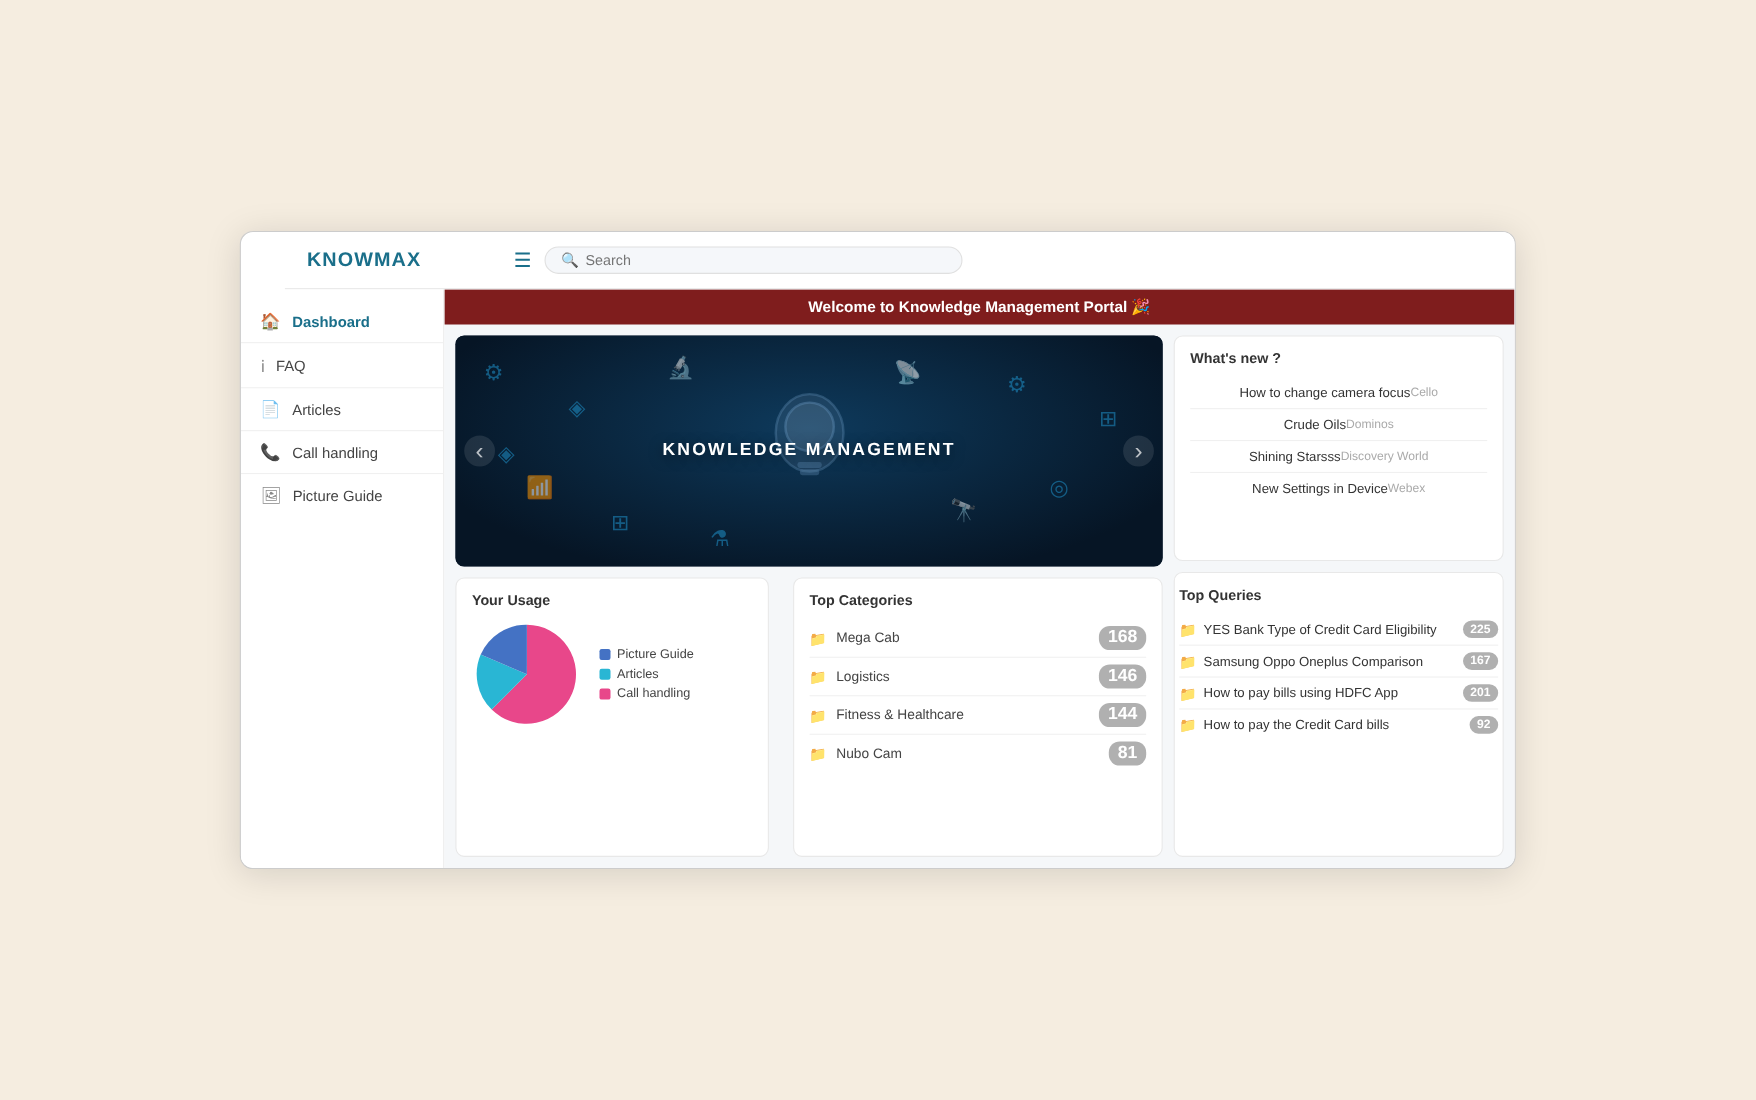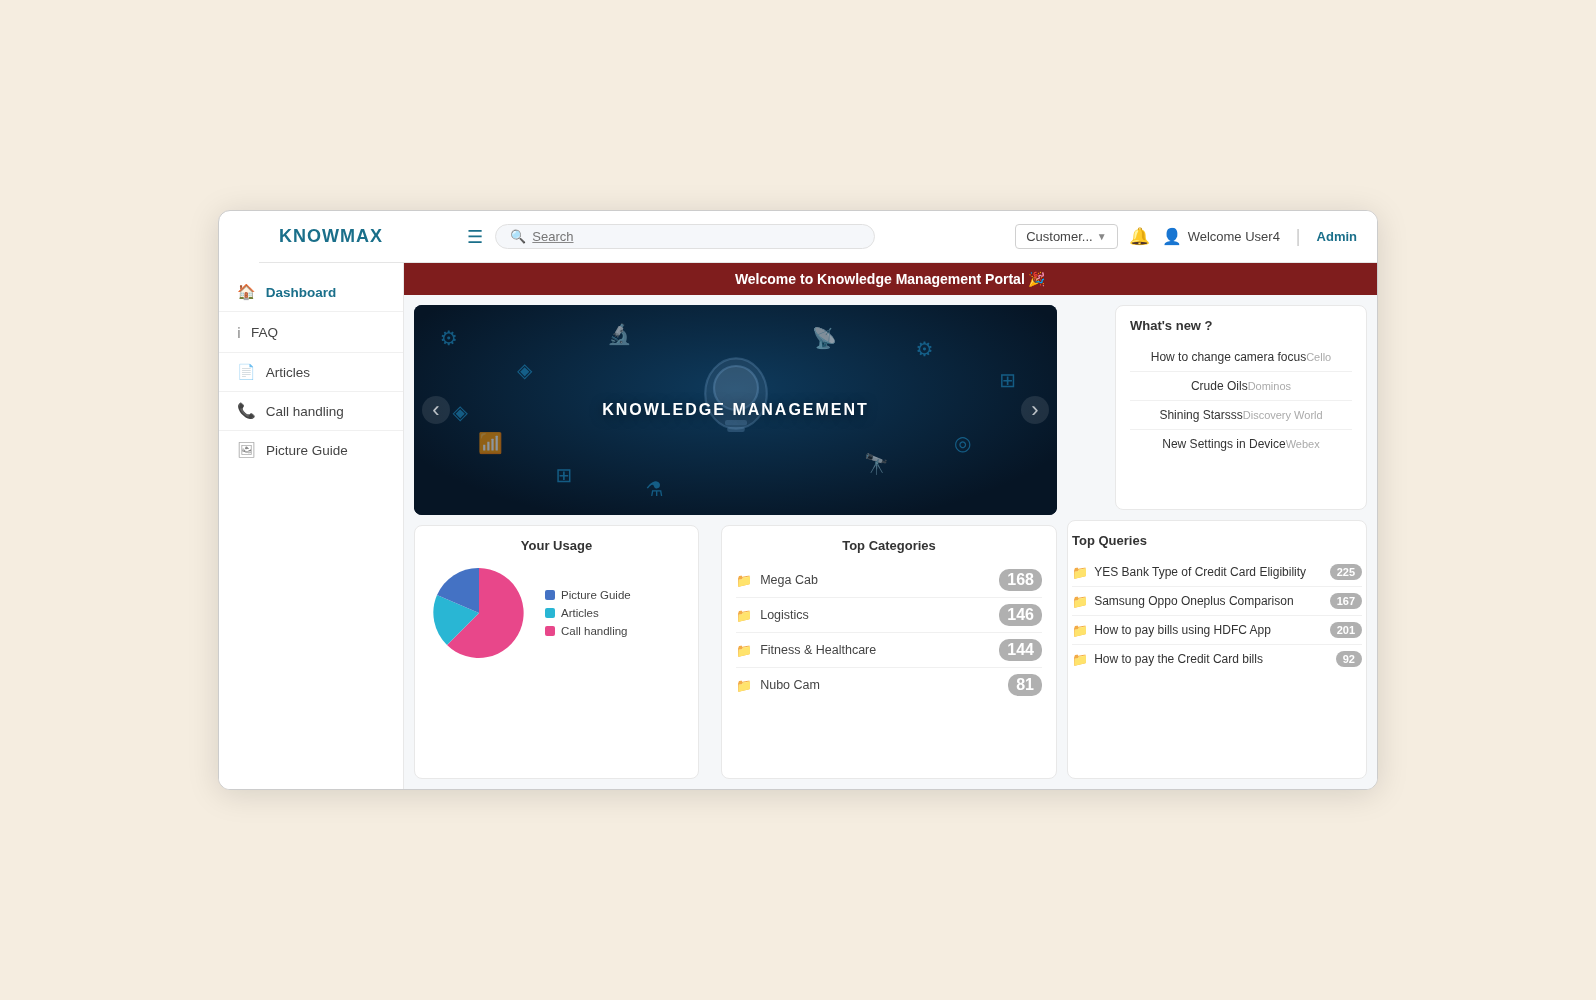--- a/index.html
+++ b/index.html
@@ -58,21 +58,20 @@
       max-width: 380px;
       margin-right: 16px;
     }
     .search-bar input {
       border: none;
       background: transparent;
       outline: none;
       font-size: 13px;
       color: #888;
       width: 100%;
-      text-decoration: underline;
     }
     .search-icon {
       color: #999;
       margin-right: 6px;
       font-size: 13px;
     }
     .header-right {
       display: flex;
       align-items: center;
       gap: 12px;
@@ -234,21 +233,20 @@
       width: 90px;
       height: 110px;
       opacity: 0.5;
     }
 
     
     .bottom-row {
       display: flex;
       gap: 22px;
       flex: 1;
-      text-align: center;
     }
     .usage-card {
       background: #fff;
       border-radius: 8px;
       border: 1px solid #e8e8e8;
       padding: 12px 14px;
       flex: 1;
       min-width: 200px;
     }
     .card-title {
@@ -324,21 +322,20 @@
       display: flex;
       flex-direction: column;
       gap: 10px;
     }
     .whats-new-card {
       background: #fff;
       border-radius: 8px;
       border: 1px solid #e8e8e8;
       padding: 12px 14px;
       flex: 1;
-      margin-left: 48px;
     }
     .whats-new-row {
       display: flex;
       justify-content: center;
       align-items: center;
       padding: 7px 0;
       border-bottom: 1px solid #f0f0f0;
       font-size: 12px;
     }
     .whats-new-row:last-child { border-bottom: none; }
@@ -382,33 +379,20 @@
 <body>
 
 <div class="app-window">
 
   <div class="header">
     <div class="logo">KNOWMAX</div>
     <span class="header-menu-icon">☰</span>
     <div class="search-bar">
       <span class="search-icon">🔍</span>
       <input type="text" placeholder="Search" style="">
-    </div>
-    <div class="header-right">
-      <div class="customer-dropdown">
-        <span>Customer...</span>
-        <span class="chevron">▼</span>
-      </div>
-      <span class="bell-icon">🔔</span>
-      <div class="user-info">
-        <span class="user-avatar-icon">👤</span>
-        <span>Welcome  User4</span>
-      </div>
-      <span class="header-divider">|</span>
-      <span class="admin-label">Admin</span>
     </div>
   </div>
 
   <div class="body">
 
     <div class="sidebar">
       <div class="sidebar-item active">
         <span class="s-icon">🏠</span>
         <span>Dashboard</span>
       </div>

